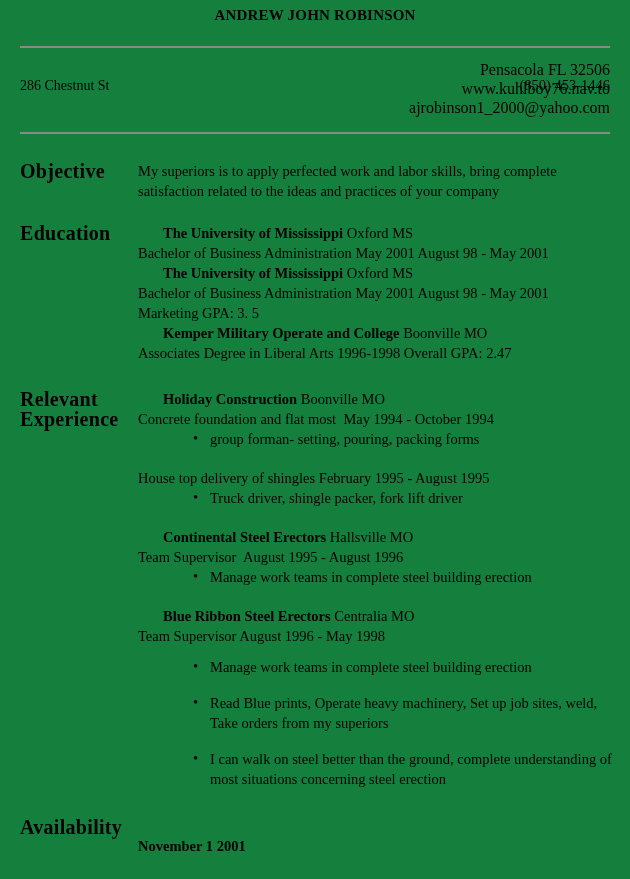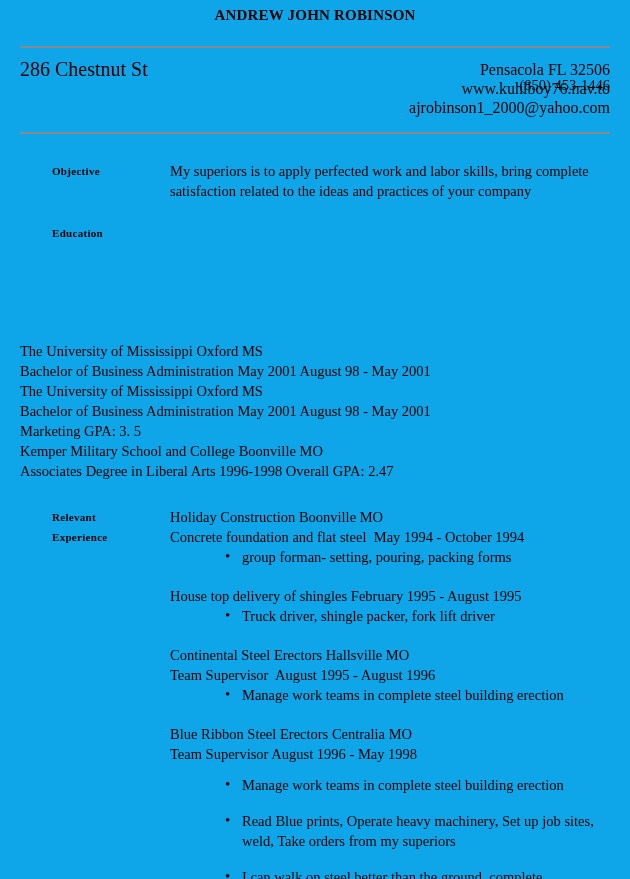--- a/index.html
+++ b/index.html
@@ -10,21 +10,21 @@
   }
   body {
     font-family: "Liberation Serif", "DejaVu Serif", serif;
     color: #000000;
     -webkit-font-smoothing: none;
   }
   .page {
     position: relative;
     width: 630px;
     height: 879px;
-    background: #0ea5e9;
+    background: #15803d;
     overflow: hidden;
     box-sizing: border-box;
   }
 
   
   .doc-name {
     text-align: center;
     font-weight: bold;
     font-size: 15px;
     letter-spacing: 0.2px;
@@ -41,22 +41,22 @@
   .rule-bottom { margin-top: 10px; }
 
   .contact-row {
     position: relative;
     margin: 12px 20px 0 20px;
     height: 62px;
   }
   .contact-left {
     position: absolute;
     left: 0;
-    top: 0;
-    font-size: 20px;
+    top: 16px;
+    font-size: 14px;
     line-height: 19px;
     white-space: nowrap;
   }
   .contact-center {
     text-align: right;
     font-size: 16px;
     line-height: 19px;
   }
   .contact-center div { white-space: nowrap; }
   .contact-right {
@@ -69,46 +69,45 @@
   }
 
   
   .section {
     display: flex;
     align-items: flex-start;
     padding-left: 20px;
     padding-right: 18px;
   }
   .sec-objective { margin-top: 27px; }
-  .sec-education { margin-top: 22px; flex-direction: column; }
+  .sec-education { margin-top: 22px; }
   .sec-experience { margin-top: 26px; }
   .sec-availability { margin-top: 28px; }
 
   .sec-label {
     flex: 0 0 118px;
     font-weight: bold;
-    font-size: 11px;
+    font-size: 20px;
     line-height: 20px;
     letter-spacing: 0.3px;
-    margin-left: 32px;
   }
   .sec-label .lbl-line { display: block; }
 
   .sec-body {
     flex: 1 1 auto;
     font-size: 14.5px;
     line-height: 20px;
     min-width: 0;
   }
   .sec-body p {
     margin: 0;
   }
 
   .ln { display: block; }
-  .b { font-weight: normal; }
+  .b { font-weight: bold; margin-left: 25px; }
   .i { }
 
   
   .edu-group { margin-bottom: 0; }
   .edu-group + .edu-group { margin-top: 0; }
   .edu-gap { margin-top: 6px; }
 
   
   .job { margin-bottom: 0; }
   .job + .job { margin-top: 19px; }
@@ -180,37 +179,37 @@
         <span class="ln"><span class="i">Bachelor of Business Administration May 2001</span> <span>August 98 - May 2001</span></span>
       </div>
 
       <div class="edu-group">
         <span class="ln"><span class="b">The University of Mississippi</span> <span>Oxford MS</span></span>
         <span class="ln"><span class="i">Bachelor of Business Administration May 2001</span> <span>August 98 - May 2001</span></span>
         <span class="ln">Marketing GPA: 3. 5</span>
       </div>
 
       <div class="edu-group edu-gap">
-        <span class="ln"><span class="b">Kemper Military School and College</span> <span>Boonville MO</span></span>
+        <span class="ln"><span class="b">Kemper Military Operate and College</span> <span>Boonville MO</span></span>
         <span class="ln"><span class="i">Associates Degree in Liberal Arts</span> <span>1996-1998 Overall GPA: 2.47</span></span>
       </div>
 
     </div>
   </div>
 
   <div class="section sec-experience">
     <div class="sec-label">
       <span class="lbl-line">Relevant</span>
       <span class="lbl-line">Experience</span>
     </div>
     <div class="sec-body">
 
       <div class="job">
         <span class="ln"><span class="b">Holiday Construction</span> <span>Boonville MO</span></span>
-        <span class="ln"><span>Concrete foundation and flat steel</span>&nbsp; <span>May 1994 - October 1994</span></span>
+        <span class="ln"><span>Concrete foundation and flat most</span>&nbsp; <span>May 1994 - October 1994</span></span>
         <ul class="bullets">
           <li>group forman- setting, pouring, packing forms</li>
         </ul>
       </div>
 
       <div class="job">
         <span class="ln"><span>House top delivery of shingles</span> <span>February 1995 - August 1995</span></span>
         <ul class="bullets">
           <li>Truck driver, shingle packer, fork lift driver</li>
         </ul>

